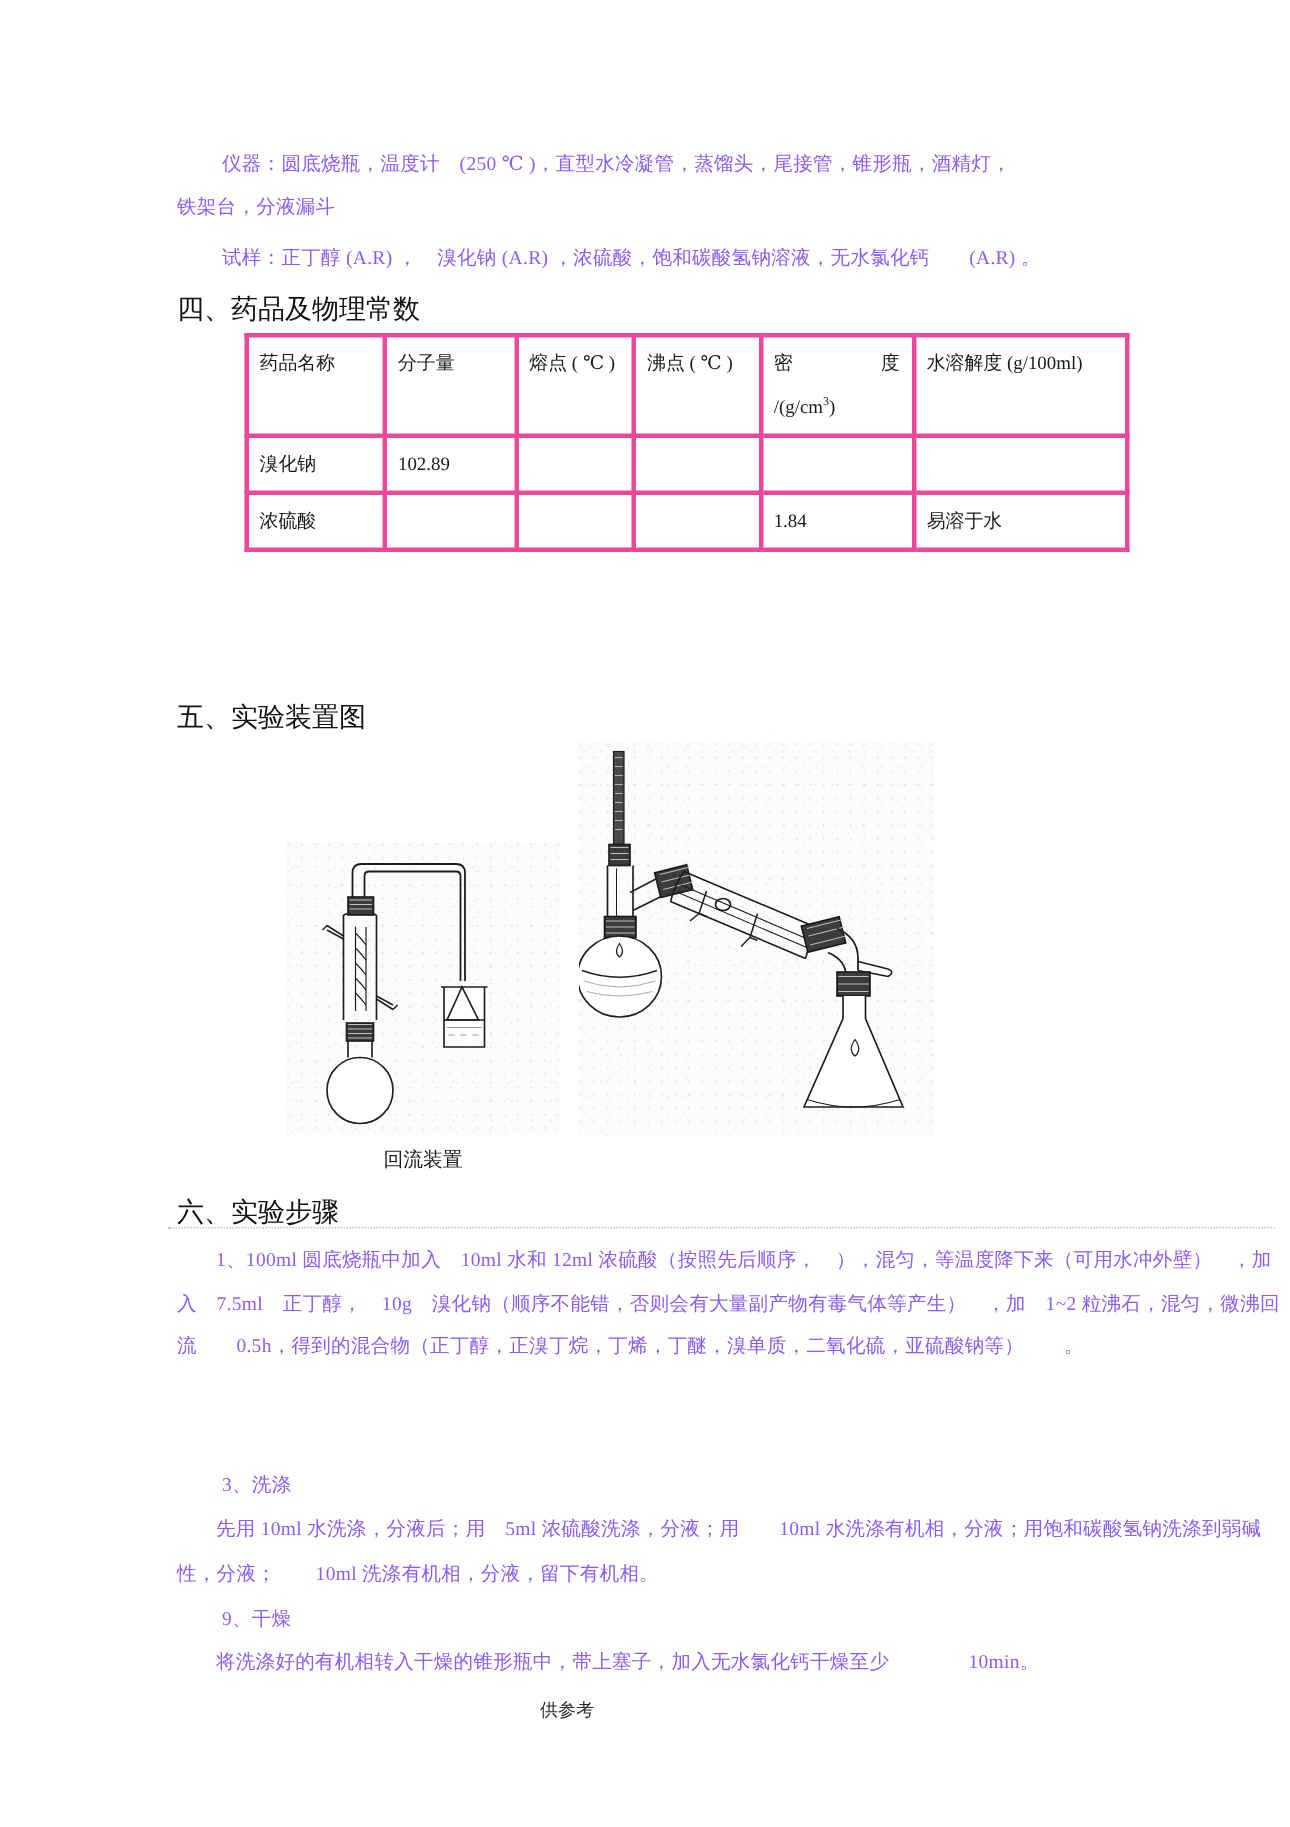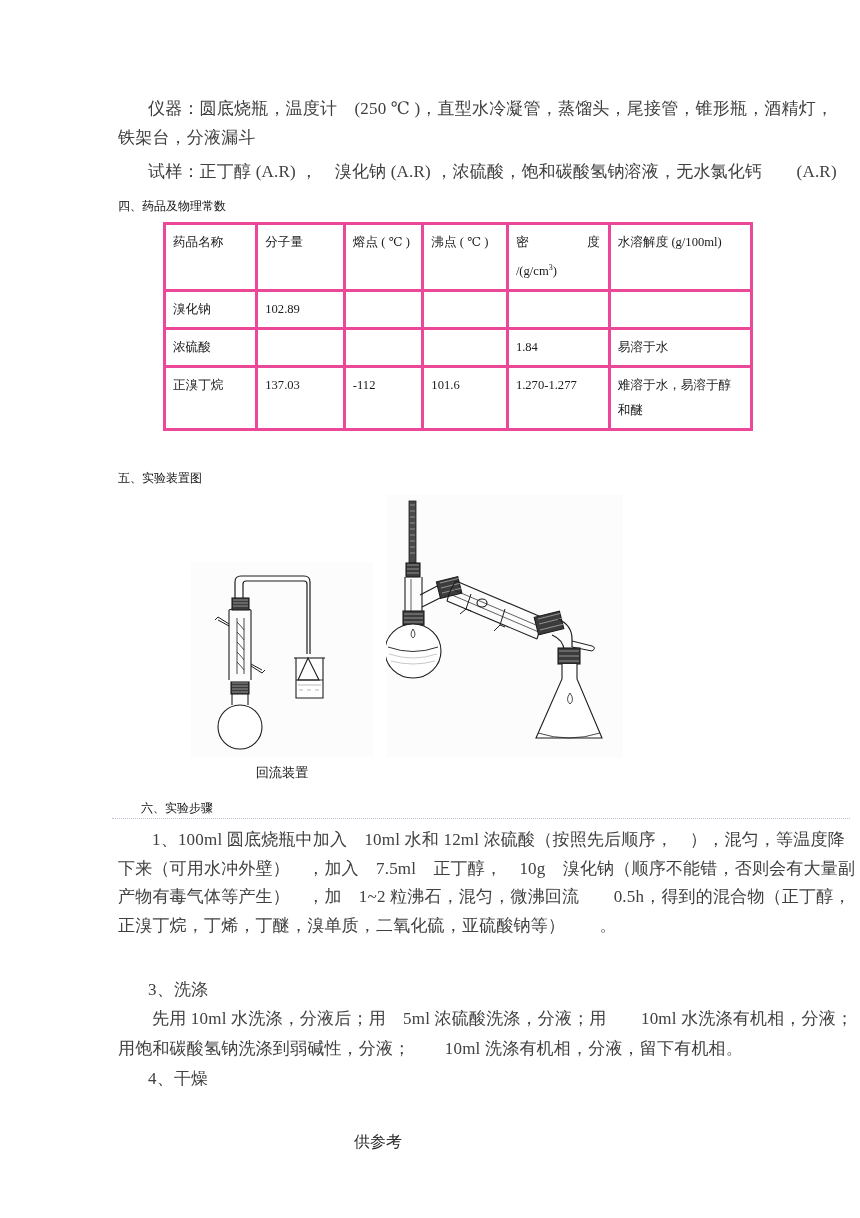--- a/index.html
+++ b/index.html
@@ -18,31 +18,31 @@
     position: absolute;
     left: 0; top: 0;
     width: 860px;
     height: 1218px;
     padding: 0;
   }
 
   
   .para {
     position: absolute;
-    font-size: 17px;
+    font-size: 13px;
     line-height: 29px;
     letter-spacing: 0.2px;
     white-space: pre-wrap;
-    color: #404040;
+    color: #8b5cf6;
   }
   .indent { text-indent: 2em; }
 
   .heading {
     position: absolute;
-    font-size: 12px;
+    font-size: 18px;
     line-height: 20px;
     color: #111;
   }
 
   
   .chem-table {
     position: absolute;
     left: 163px;
     top: 222px;
     width: 590px;
@@ -95,21 +95,21 @@
   .dotrule {
     position: absolute;
     height: 0;
     border-top: 1px dotted #b9c3d2;
   }
 
   .footer {
     position: absolute;
     width: 756px;
     text-align: center;
-    font-size: 16px;
+    font-size: 12px;
     color: #2a2a2a;
   }
 
   svg { display: block; }
 </style>
 </head>
 <body>
 
 <div class="page">
 
@@ -152,29 +152,20 @@
 
       <tr>
         <td>浓硫酸</td>
         <td></td>
         <td></td>
         <td></td>
         <td>1.84</td>
         <td>易溶于水</td>
       </tr>
 
-      <tr class="tall">
-        <td>正溴丁烷</td>
-        <td>137.03</td>
-        <td>-112</td>
-        <td>101.6</td>
-        <td>1.270-1.277</td>
-        <td style="white-space:pre-line;">难溶于水，易溶于醇
-和醚</td>
-      </tr>
     </tbody>
   </table>
 
   <div class="heading" style="left:118px; top:468px;">五、实验装置图</div>
 
   <div class="fig-wrap" style="left:191px; top:562px; width:182px; height:195px;">
     <div class="fig-bg" style="left:0; top:0; width:182px; height:195px;"></div>
     <svg width="182" height="195" viewBox="0 0 182 195" style="position:absolute; left:0; top:0;">
       <g fill="none" stroke="#1d1d1d" stroke-width="1.1">
 
@@ -266,28 +257,29 @@
         <path d="M173,156 L193,156 M173,161 L193,161 M173,166 L193,166" stroke="#cfcfcf" stroke-width="0.6"></path>
 
         <path d="M176,169 L176,184 L150,243 L216,243 L191,184 L191,169" fill="#ffffff"></path>
         <path d="M152,238 q31,10 62,0" stroke-width="0.8"></path>
 
         <path d="M184,198 q-5,7 0,11 q5,-4 0,-11 Z" stroke-width="0.8"></path>
       </g>
     </svg>
   </div>
 
-  <div class="heading" style="left:118px; top:798px;margin-left:23px;">六、实验步骤</div>
+  <div class="heading" style="left:118px; top:798px;">六、实验步骤</div>
   <div class="dotrule" style="left:112px; top:818px; width:738px;"></div>
 
   <div class="para indent" style="left:118px; top:826px; width:738px; line-height:28.5px;">1、100ml 圆底烧瓶中加入　10ml 水和 12ml 浓硫酸（按照先后顺序，　），混匀，等温度降下来（可用水冲外壁）　，加入　7.5ml　正丁醇，　10g　溴化钠（顺序不能错，否则会有大量副产物有毒气体等产生）　，加　1~2 粒沸石，混匀，微沸回流　　0.5h，得到的混合物（正丁醇，正溴丁烷，丁烯，丁醚，溴单质，二氧化硫，亚硫酸钠等）　　。</div>
 
 
   <div class="para" style="left:148px; top:975px; width:300px;">3、洗涤</div>
 
   <div class="para indent" style="left:118px; top:1004px; width:738px; line-height:30px;">先用 10ml 水洗涤，分液后；用　5ml 浓硫酸洗涤，分液；用　　10ml 水洗涤有机相，分液；用饱和碳酸氢钠洗涤到弱碱性，分液；　　10ml 洗涤有机相，分液，留下有机相。</div>
 
-  <div class="para" style="left:148px; top:1064px; width:300px;">4、干燥</div>
-
+  <div class="para" style="left:148px; top:1064px; width:300px;">9、干燥</div>
+
+  <div class="para indent" style="left:118px; top:1093px; width:738px;">将洗涤好的有机相转入干燥的锥形瓶中，带上塞子，加入无水氯化钙干燥至少　　　　10min。</div>
 
   <div class="footer" style="left:0; top:1132px;">供参考</div>
 
 </div>
 
 </body></html>

